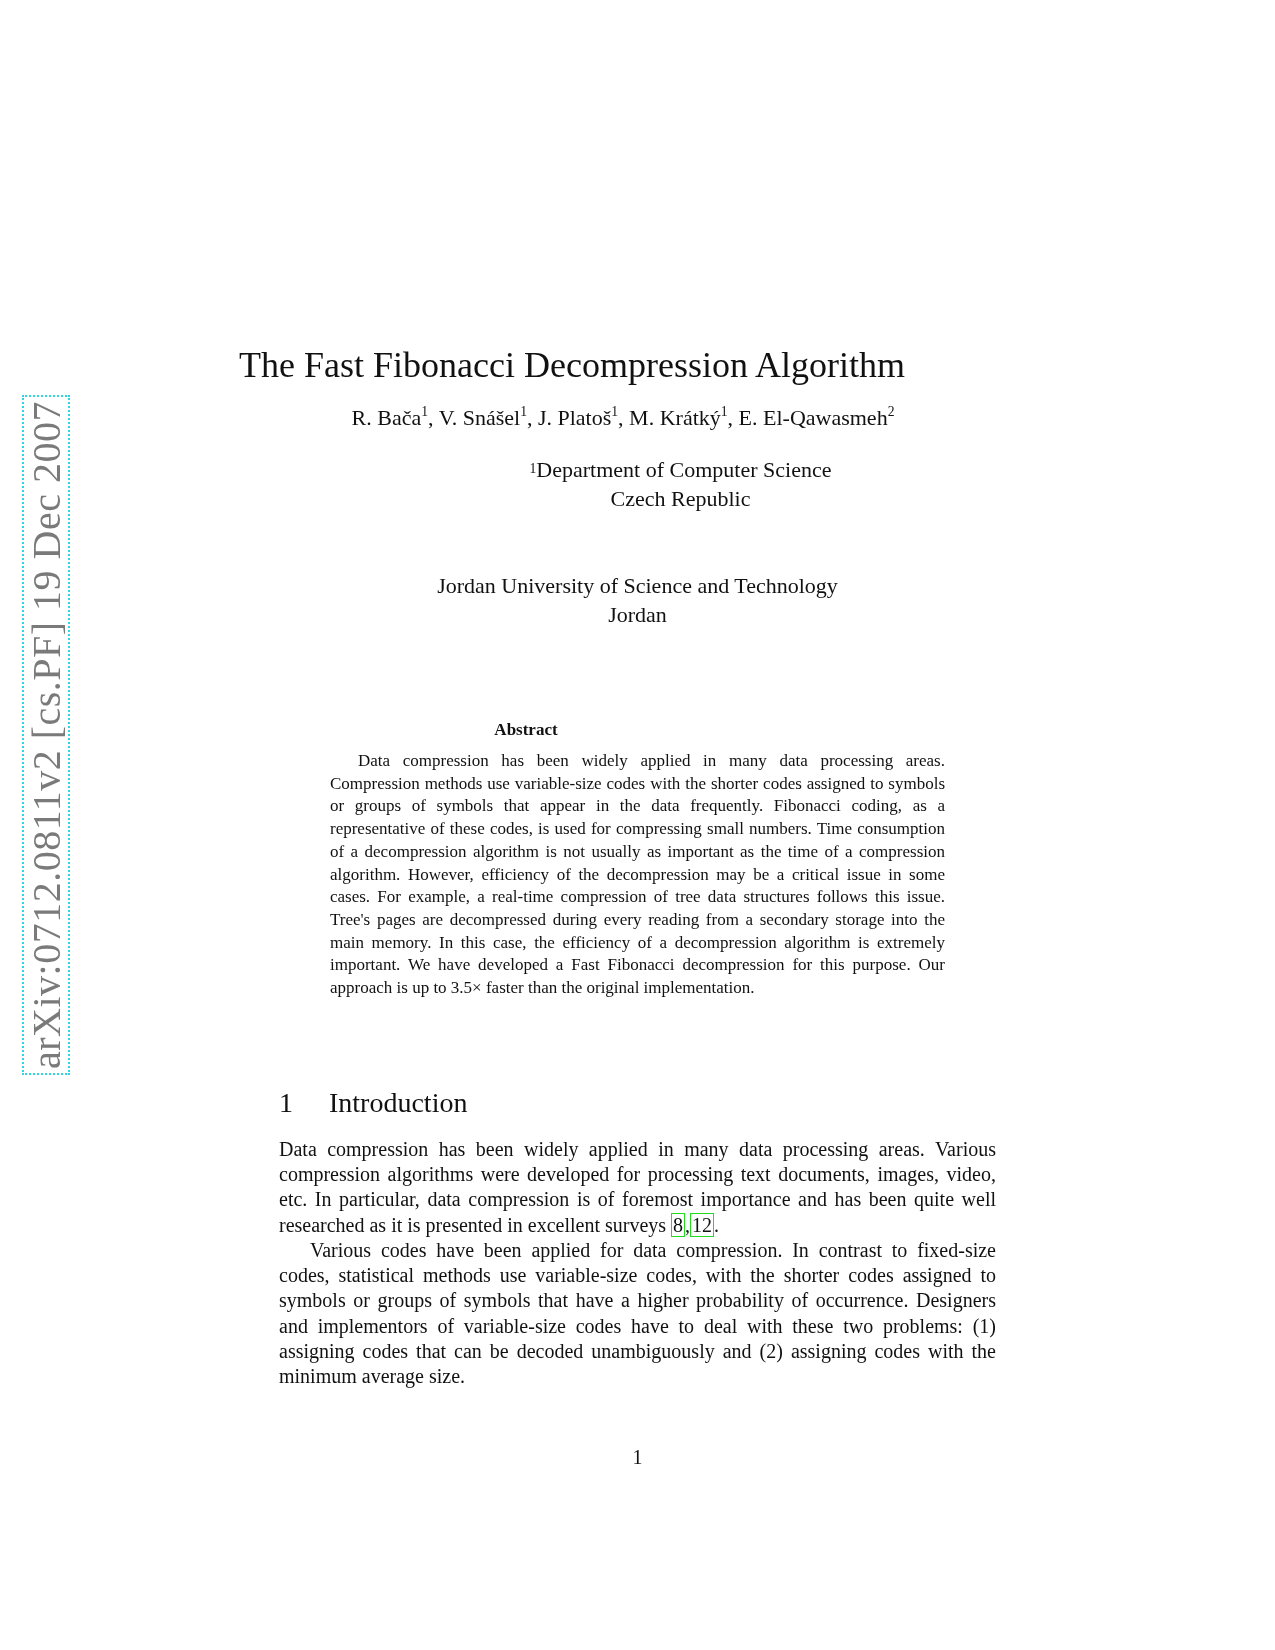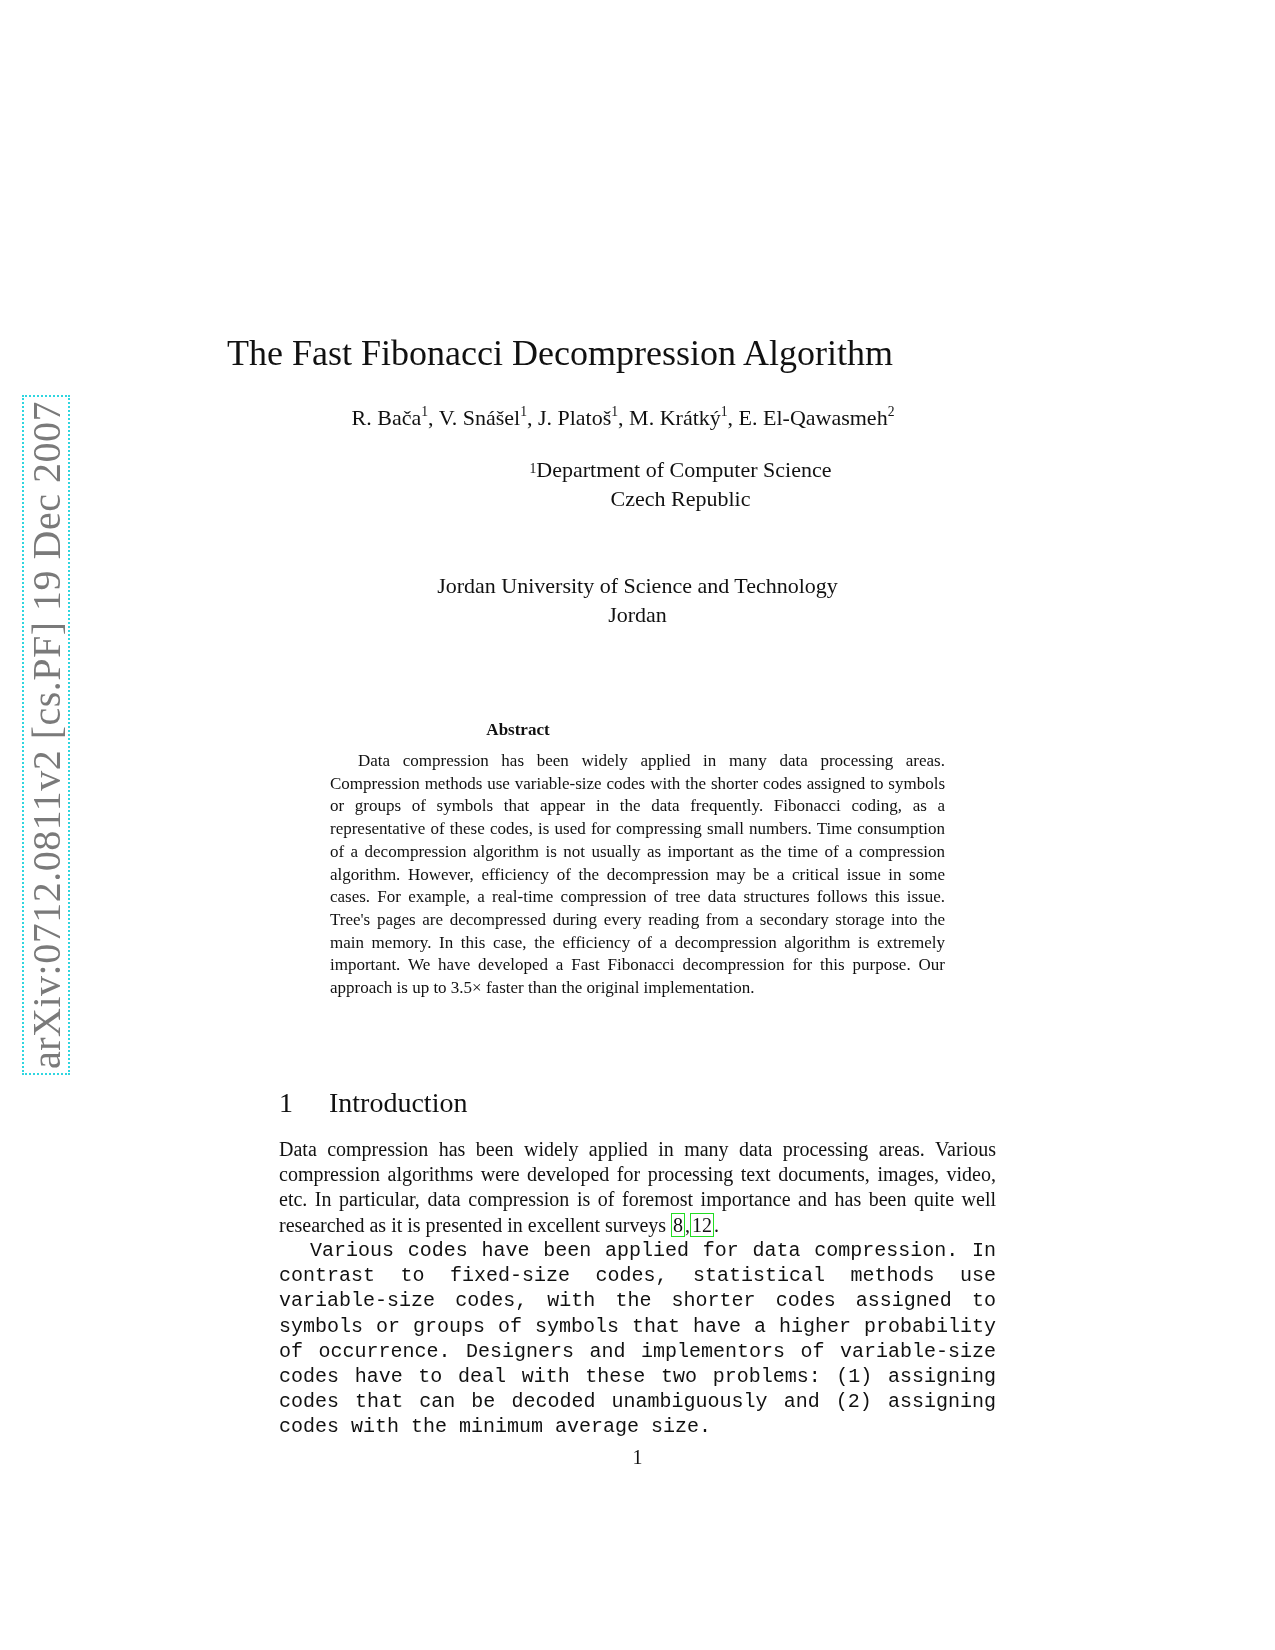--- a/index.html
+++ b/index.html
@@ -8,34 +8,34 @@
   .sidebar-stamp {
     position:absolute; left:22px; top:395px; width:48px; height:680px;
     border:2px dotted #2fd6e0; box-sizing:border-box;
   }
   .sidebar-stamp span {
     position:absolute; left:50%; top:50%;
     transform:translate(-50%,-50%) rotate(-90deg);
     white-space:nowrap; font-size:40px; color:#7a7a7a; letter-spacing:0.5px;
   }
   .title { position:absolute; left:0; width:1120px; top:332px; text-align:center;
-           font-size:36px; font-weight:normal; margin:0; }
+           font-size:36px; font-weight:normal; margin:12px; }
   .authors { position:absolute; left:0; width:1246px; top:405px; text-align:center; font-size:22px; }
   .aff { position:absolute; left:0; width:1275px; text-align:center; font-size:22px; line-height:29px; }
   sup { font-size:0.62em; vertical-align:top; position:relative; top:-0.1em; }
-  .abs-head { position:absolute; left:4px; width:1028px; top:720px; text-align:center;
+  .abs-head { position:absolute; left:12px; width:1028px; top:720px; text-align:center;
               font-weight:bold; font-size:17px; }
   .abstract { position:absolute; left:330px; width:615px; top:750px; font-size:17px;
               line-height:22.7px; text-align:justify; text-indent:28px; margin:0; }
   .sec { position:absolute; left:279px; top:1087px; font-size:28px; font-weight:normal; margin:0; }
   .sec .num { display:inline-block; width:50px; }
   .body { position:absolute; left:279px; width:717px; font-size:20px; line-height:25.2px;
           text-align:justify; margin:0; }
   .p1 { top:1137px; }
-  .p2 { top:1238px; text-indent:31px;font-family:Liberation Mono, monospace; }
+  .p2 { top:1238px; text-indent:31px; }
   .cite { border:1.5px solid #22dd22; padding:0 1px; }
   .pagenum { position:absolute; left:0; width:1275px; top:1446px; text-align:center; font-size:20px; }
 </style>
 </head>
 <body>
 
 <div class="sidebar-stamp">
   <span>arXiv:0712.0811v2  [cs.PF]  19 Dec 2007</span>
 </div>
 

